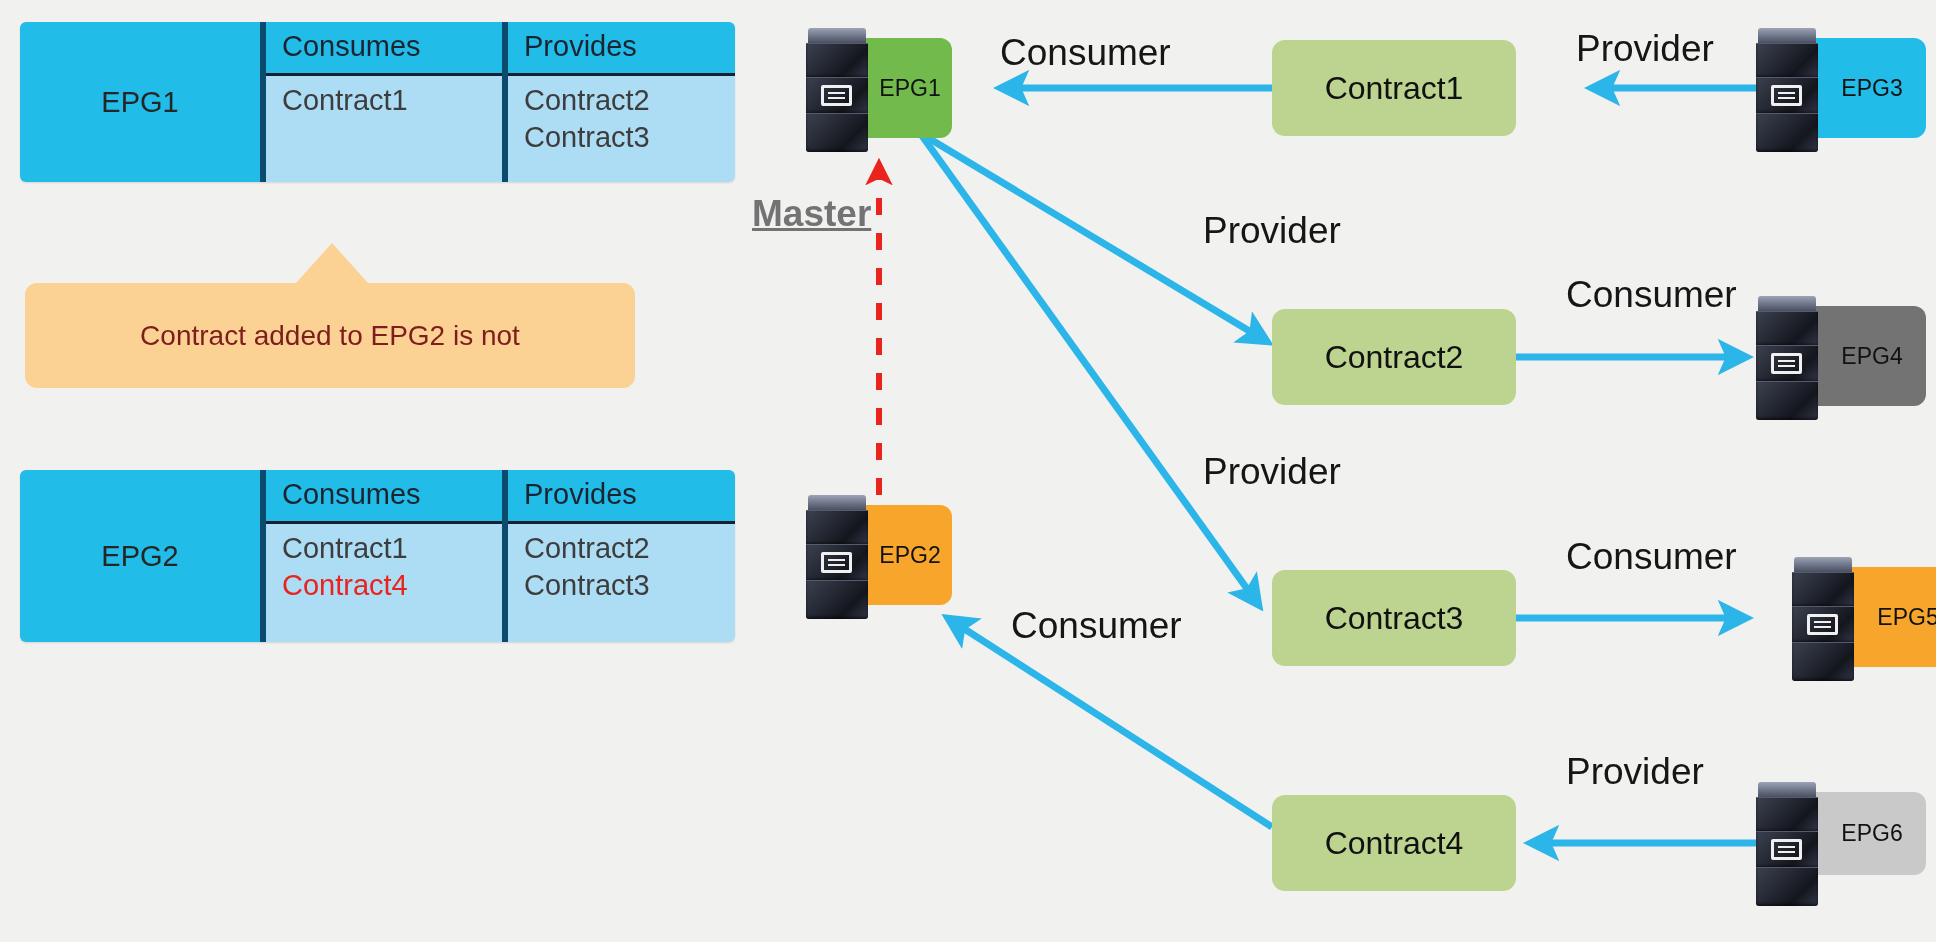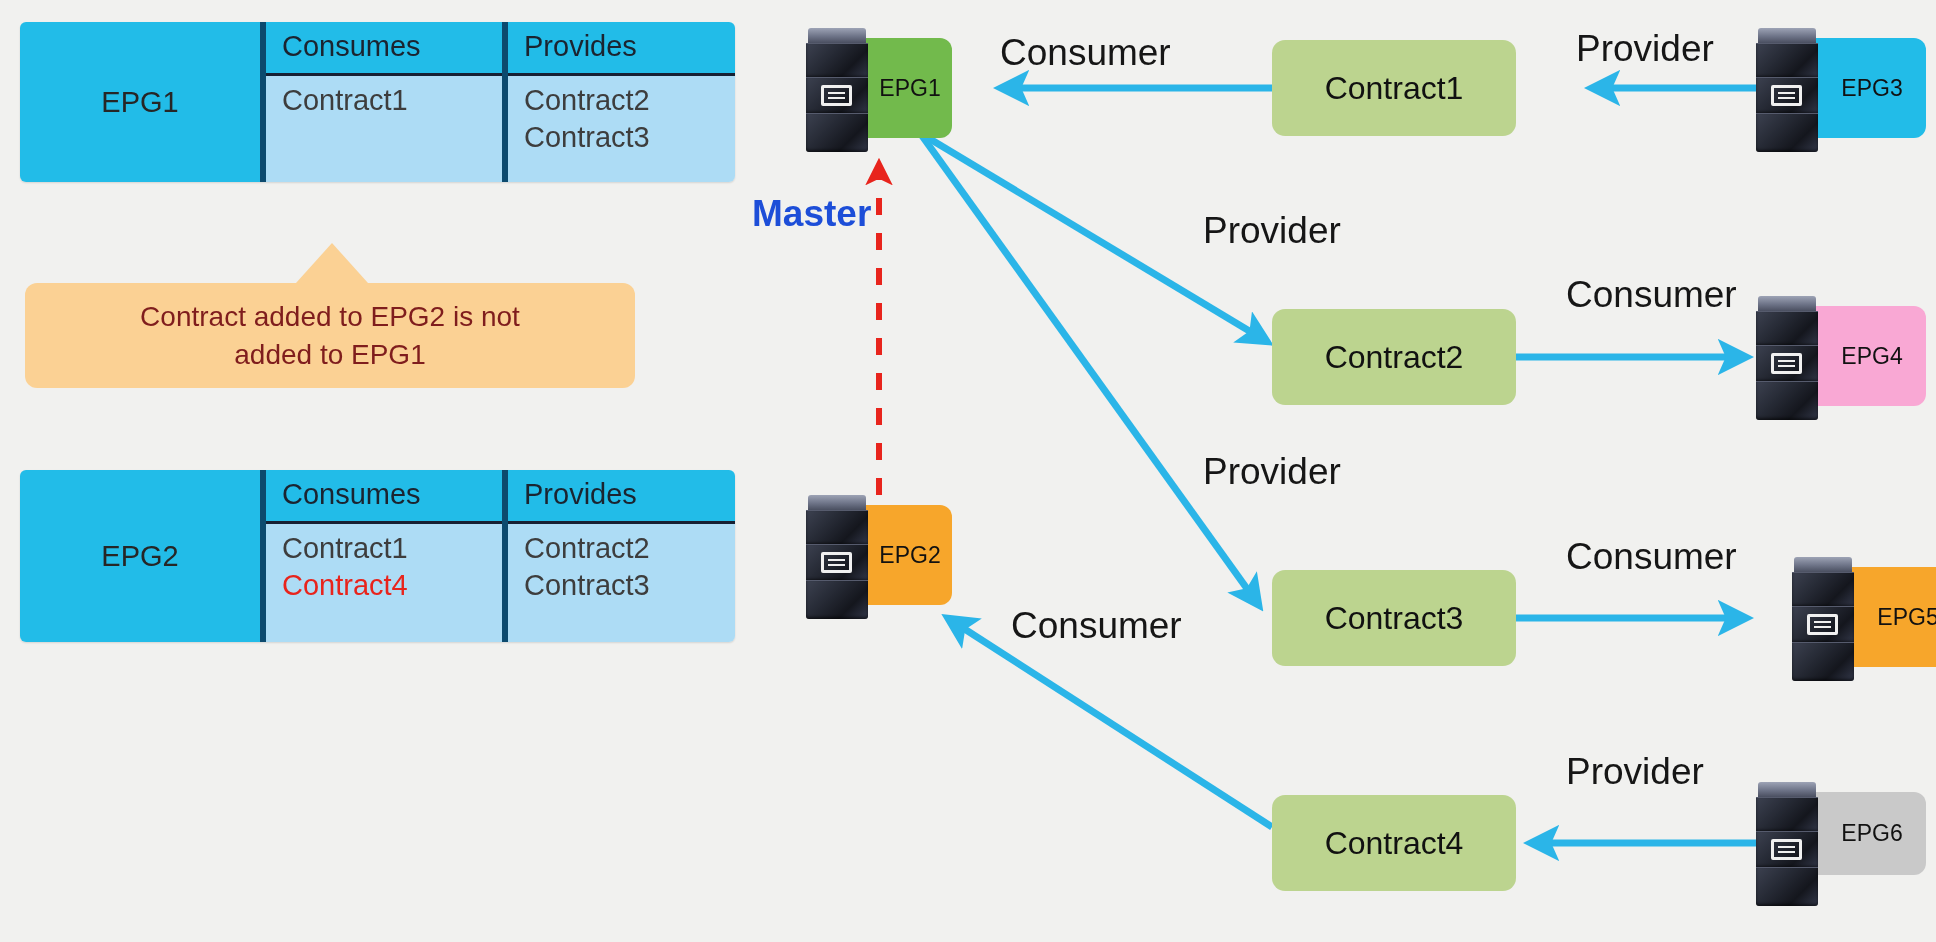--- a/index.html
+++ b/index.html
@@ -167,22 +167,23 @@
   }
 
   
   .lbl {
     position: absolute;
     font-size: 37px;
     color: #161616;
     white-space: nowrap;
   }
   .lbl.master {
-    color: #1d4ed8;
+    color: #737373;
     font-weight: bold;
+    text-decoration: underline;
   }
 </style>
 </head>
 <body>
 
 <div id="canvas">
 
   <svg id="edge-layer" viewBox="0 0 1936 942">
     <defs>
       <marker id="ah-blue" markerWidth="5.2" markerHeight="5.2" refX="3.9" refY="2.6" orient="auto" markerUnits="strokeWidth">
@@ -228,21 +229,20 @@
         <div class="cell">Contract2</div>
         <div class="cell">Contract3</div>
       </div>
     </div>
   </div>
 
   <div class="callout-tail" style="left:296px; top:243px;"></div>
   <div class="callout" style="left:25px; top:283px; width:610px; height:105px;">
     <div>
       <div>Contract added to EPG2 is not</div>
-      <div>added to EPG1</div>
     </div>
   </div>
 
   <div class="epg-table" style="left:20px; top:470px; width:715px; height:172px;">
     <div class="name-col" style="width:240px;">
       <span>EPG2</span>
     </div>
     <div class="col" style="width:236px;">
       <div class="col-head">Consumes</div>
       <div class="col-body">
@@ -299,21 +299,21 @@
   </div>
 
   <div class="epg-node" style="left:1756px; top:296px; height:123px;">
     <div class="srv">
       <div class="srv-top"></div>
         <div class="srv-bay b1"></div>
       <div class="srv-bay b2"></div>
         <div class="srv-bay b3"></div>
       <div class="srv-glyph"></div>
     </div>
-    <div class="epg-tag" style="background:#f9a8d4; width:112px; margin-top:10px; margin-bottom:13px;">
+    <div class="epg-tag" style="background:#737373; width:112px; margin-top:10px; margin-bottom:13px;">
       <span>EPG4</span>
     </div>
   </div>
 
   <div class="epg-node" style="left:1756px; top:557px; height:123px;padding-left:36px;">
     <div class="srv">
       <div class="srv-top"></div>
         <div class="srv-bay b1"></div>
       <div class="srv-bay b2"></div>
         <div class="srv-bay b3"></div>

